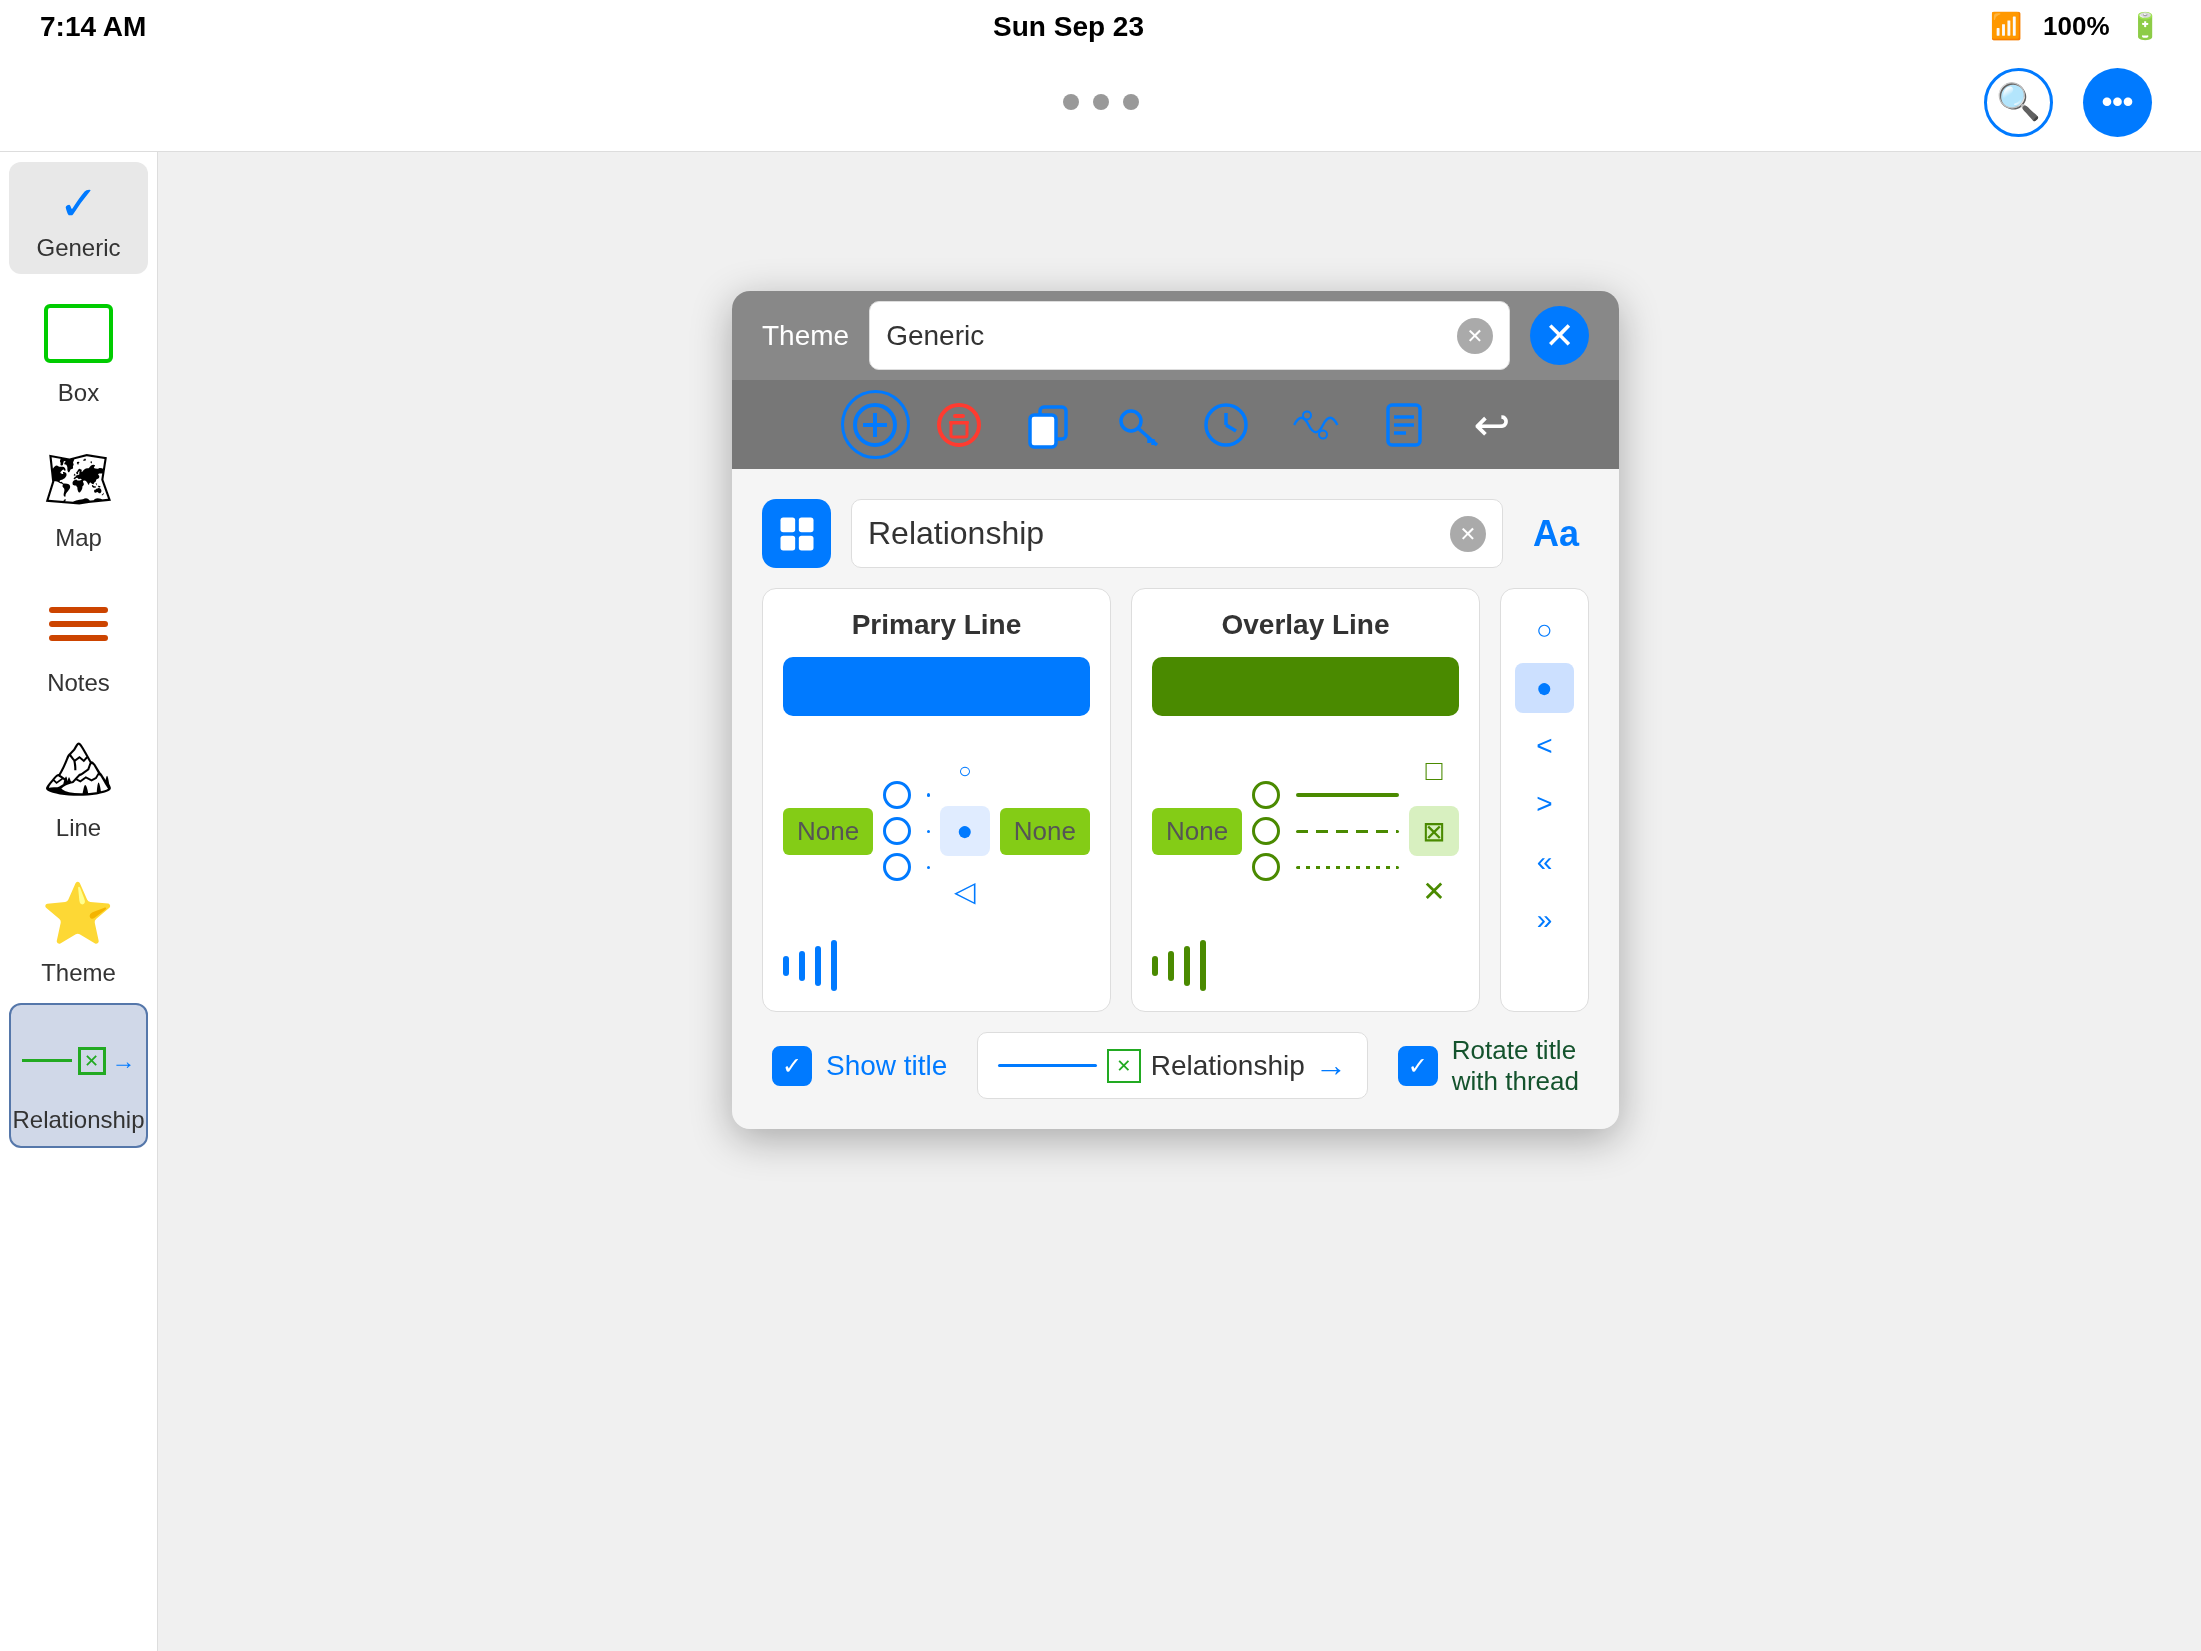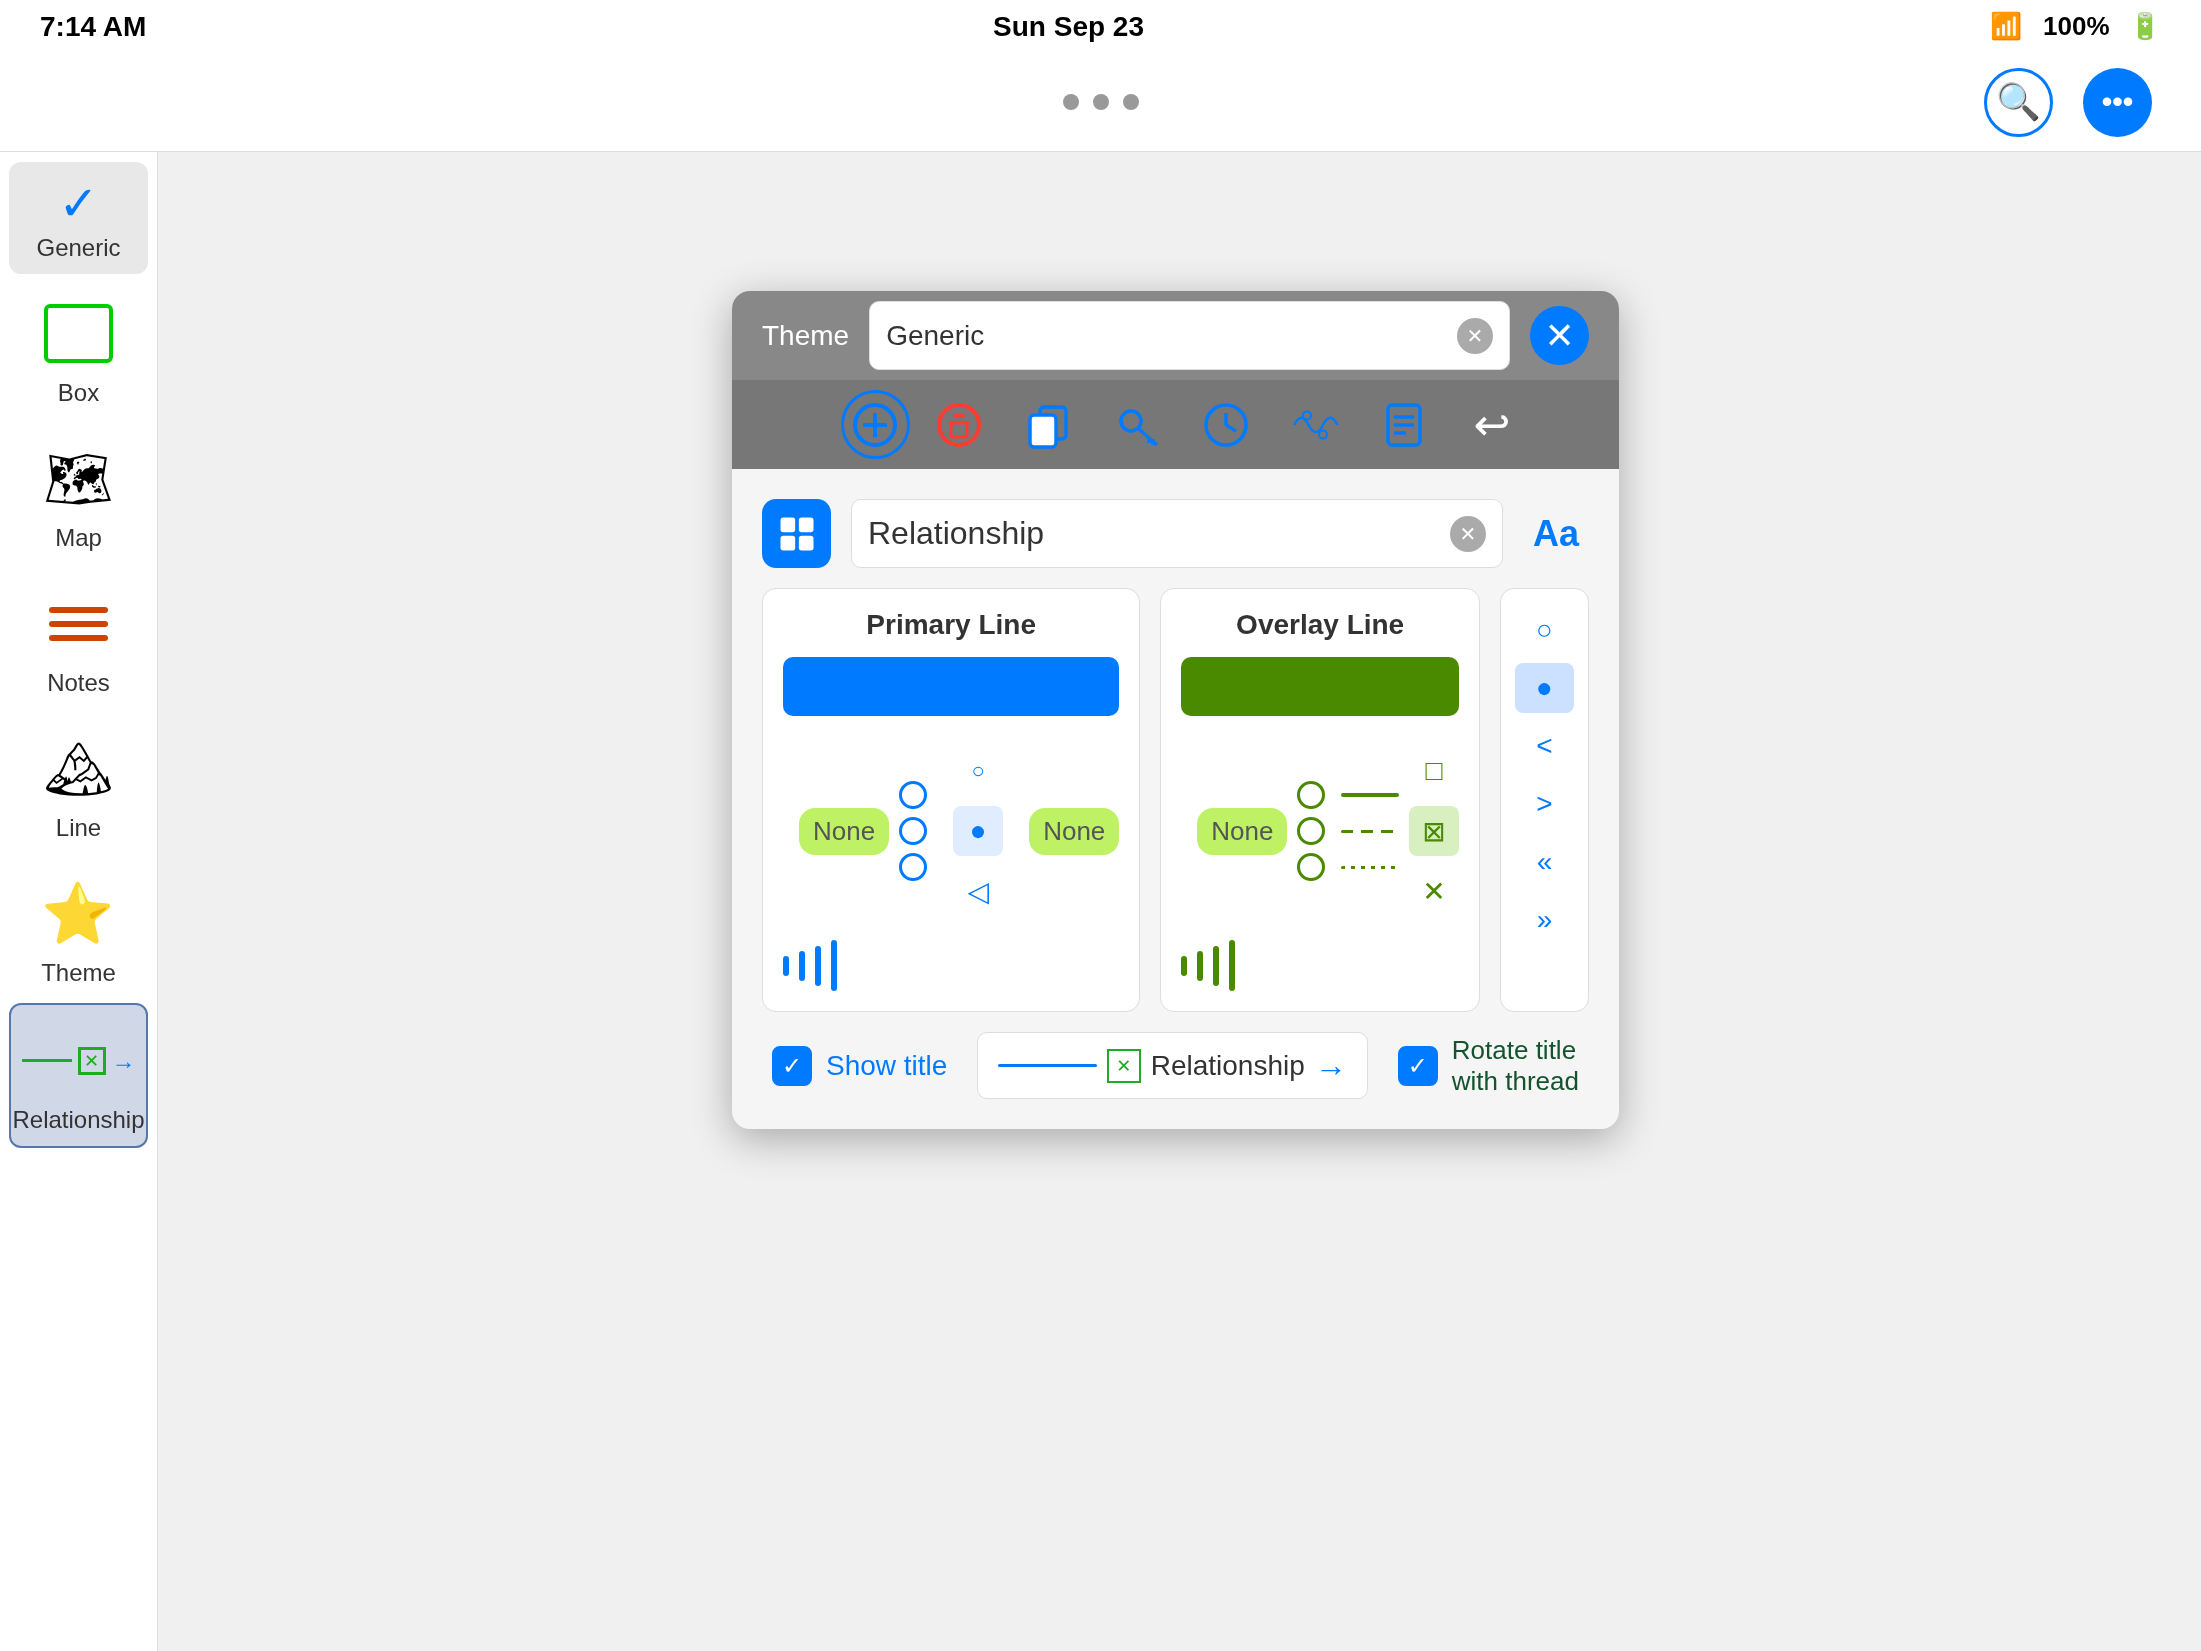--- a/index.html
+++ b/index.html
@@ -409,28 +409,27 @@
     .blue-swatch { background: #007AFF; }
     .green-swatch { background: #4a8a00; }
 
     .line-style-row {
       display: flex;
       align-items: center;
       gap: 10px;
       margin-bottom: 12px;
     }
     .end-selector {
-      background: #bef264;
-      border-radius: 16px;
+      background: #84cc16;
+      border-radius: 6px;
       padding: 8px 14px;
       font-size: 26px;
       color: #555;
       min-width: 79px;
       text-align: center;
-      margin-left: 16px;
     }
     .line-style-options {
       flex: 1;
       display: flex;
       flex-direction: column;
       gap: 8px;
     }
     .radio-row {
       display: flex;
       align-items: center;

